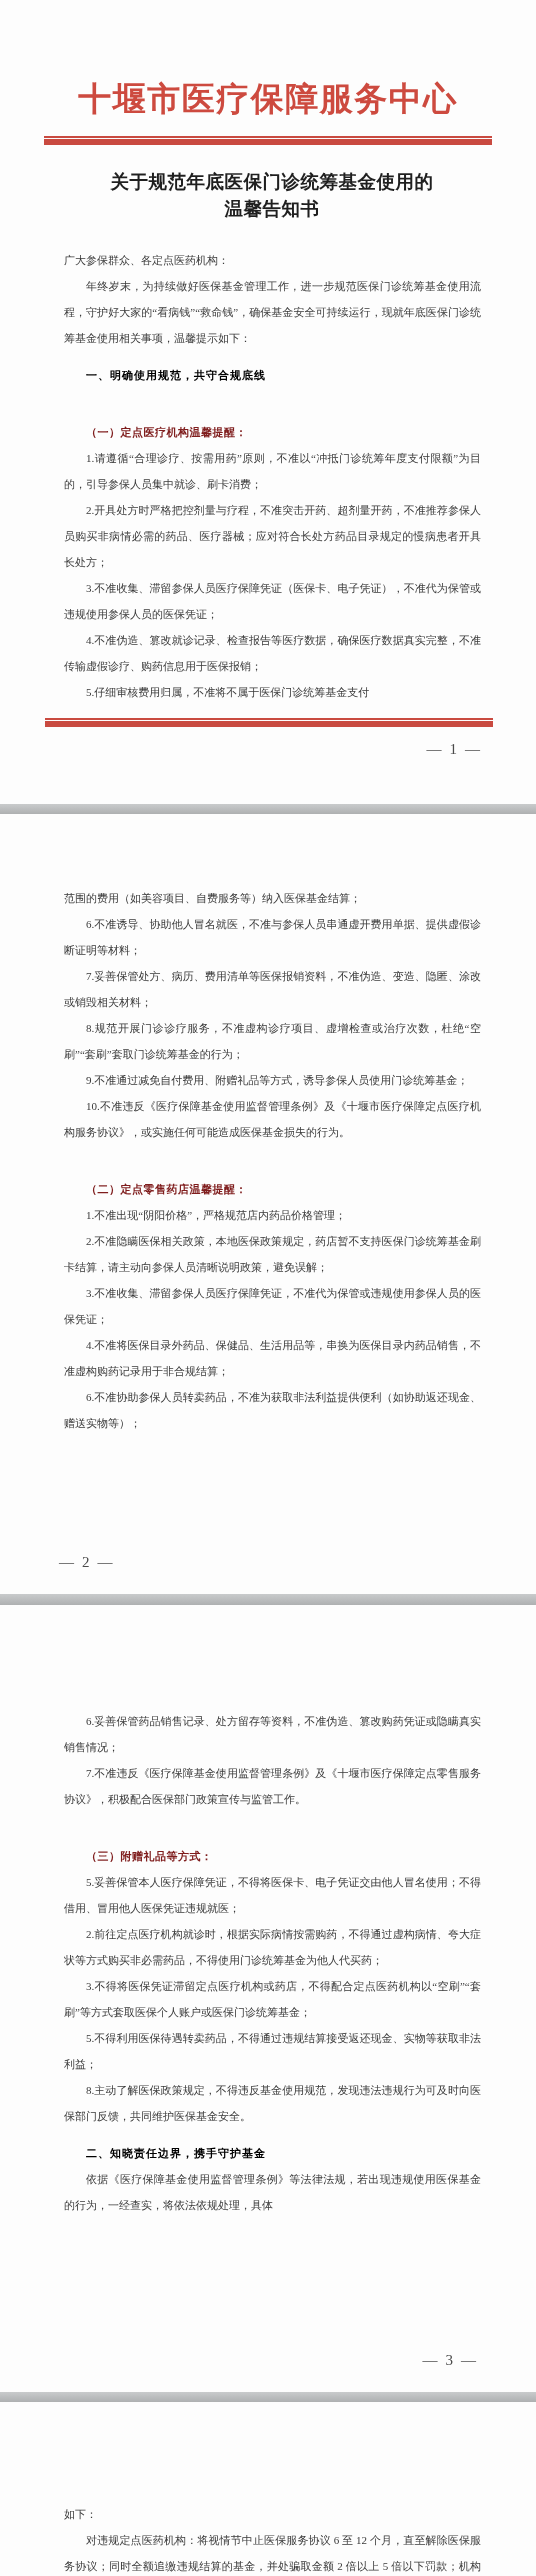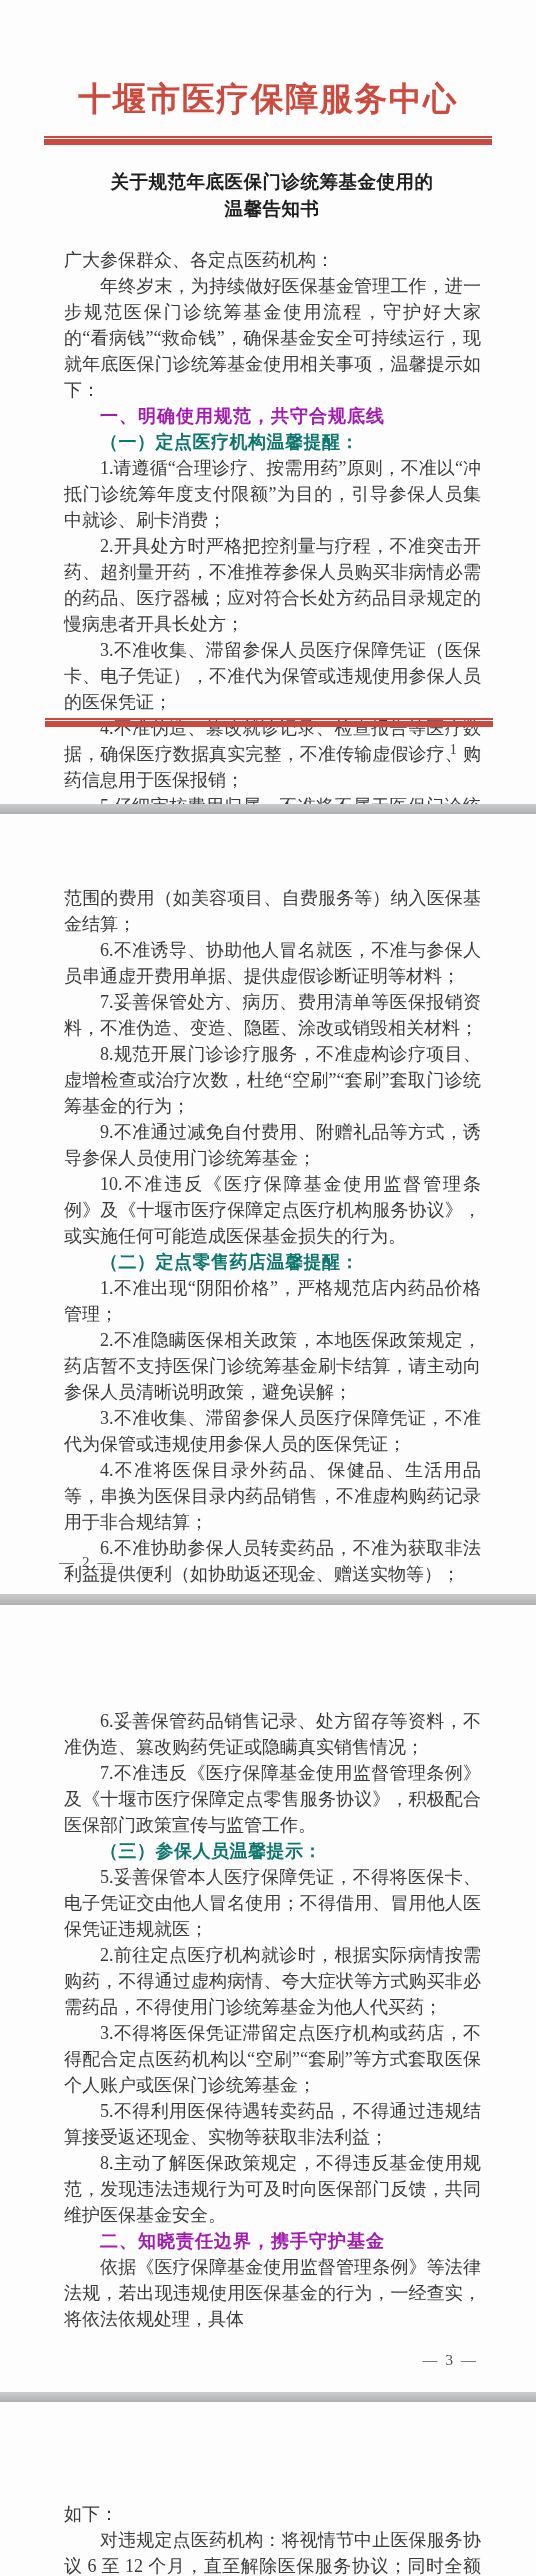--- a/index.html
+++ b/index.html
@@ -22,33 +22,33 @@
       font-size:33px;font-weight:bold;letter-spacing:1.5px;line-height:44px;white-space:nowrap;}
   .redrule{width:448px;margin:15px auto 0 auto;}
   .redrule .a{height:1.5px;background:var(--rule-red);}
   .redrule .b{height:1.5px;}
   .redrule .c{height:5.7px;background:var(--rule-red);}
   .redrule.foot{position:absolute;top:718px;left:45px;margin:0;}
 
   .doctitle{margin:24px 0 0 0;text-align:center;font-size:18.5px;line-height:27px;
       font-weight:bold;color:#1f1f1f;letter-spacing:0.5px;padding-left:8px;}
 
-  .content{padding:0 55px 0 64px;font-size:18px;line-height:26px;
+  .content{padding:0 55px 0 64px;font-size:11px;line-height:26px;
       text-align:justify;color:var(--ink);}
   .p1 .content{padding-top:24px;}
   .p2 .content{padding-top:71px;}
   .p3 .content{padding-top:103px;}
   .p4 .content{padding-top:99px;}
   .blk{margin:0;}
   .t-sal{text-indent:0;}
   .t-cont{text-indent:0;}
   .t-p{text-indent:2em;}
   .t-h1{font-family:Liberation Serif, serif;font-weight:bold;
-        color:#a21caf;text-indent:2em;letter-spacing:1px;}
-  .t-h2{font-weight:bold;color:#0f766e;text-indent:2em;letter-spacing:0.5px;}
+        color:#000000;text-indent:2em;letter-spacing:1px;margin-top:11px;}
+  .t-h2{font-weight:bold;color:#7f1d1d;text-indent:2em;letter-spacing:0.5px;margin-top:31px;}
 
   .pagenum{position:absolute;font-size:15px;color:#4a4a4a;letter-spacing:2.1px;white-space:nowrap;}
   .pagenum.r1{top:741px;right:54px;}
   .pagenum.l2{top:740px;left:59px;}
   .pagenum.r3{top:747px;right:58px;}
 </style>
 </head>
 <body>
 
 <div class="doc">
@@ -102,21 +102,21 @@
       </div>
     <div class="pagenum l2">— 2 —</div>
   </section>
 
   <div class="divider"></div>
 
   <section class="page p3">
     <div class="content">
         <div class="blk t-p">6.妥善保管药品销售记录、处方留存等资料，不准伪造、篡改购药凭证或隐瞒真实销售情况；</div>
         <div class="blk t-p">7.不准违反《医疗保障基金使用监督管理条例》及《十堰市医疗保障定点零售服务协议》，积极配合医保部门政策宣传与监管工作。</div>
-        <div class="blk t-h2">（三）参保人员温馨提示：</div>
+        <div class="blk t-h2">（三）附赠礼品等方式：</div>
         <div class="blk t-p">5.妥善保管本人医疗保障凭证，不得将医保卡、电子凭证交由他人冒名使用；不得借用、冒用他人医保凭证违规就医；</div>
         <div class="blk t-p">2.前往定点医疗机构就诊时，根据实际病情按需购药，不得通过虚构病情、夸大症状等方式购买非必需药品，不得使用门诊统筹基金为他人代买药；</div>
         <div class="blk t-p">3.不得将医保凭证滞留定点医疗机构或药店，不得配合定点医药机构以“空刷”“套刷”等方式套取医保个人账户或医保门诊统筹基金；</div>
         <div class="blk t-p">5.不得利用医保待遇转卖药品，不得通过违规结算接受返还现金、实物等获取非法利益；</div>
         <div class="blk t-p">8.主动了解医保政策规定，不得违反基金使用规范，发现违法违规行为可及时向医保部门反馈，共同维护医保基金安全。</div>
         <div class="blk t-h1">二、知晓责任边界，携手守护基金</div>
         <div class="blk t-p">依据《医疗保障基金使用监督管理条例》等法律法规，若出现违规使用医保基金的行为，一经查实，将依法依规处理，具体</div>
       </div>
     <div class="pagenum r3">— 3 —</div>
   </section>

